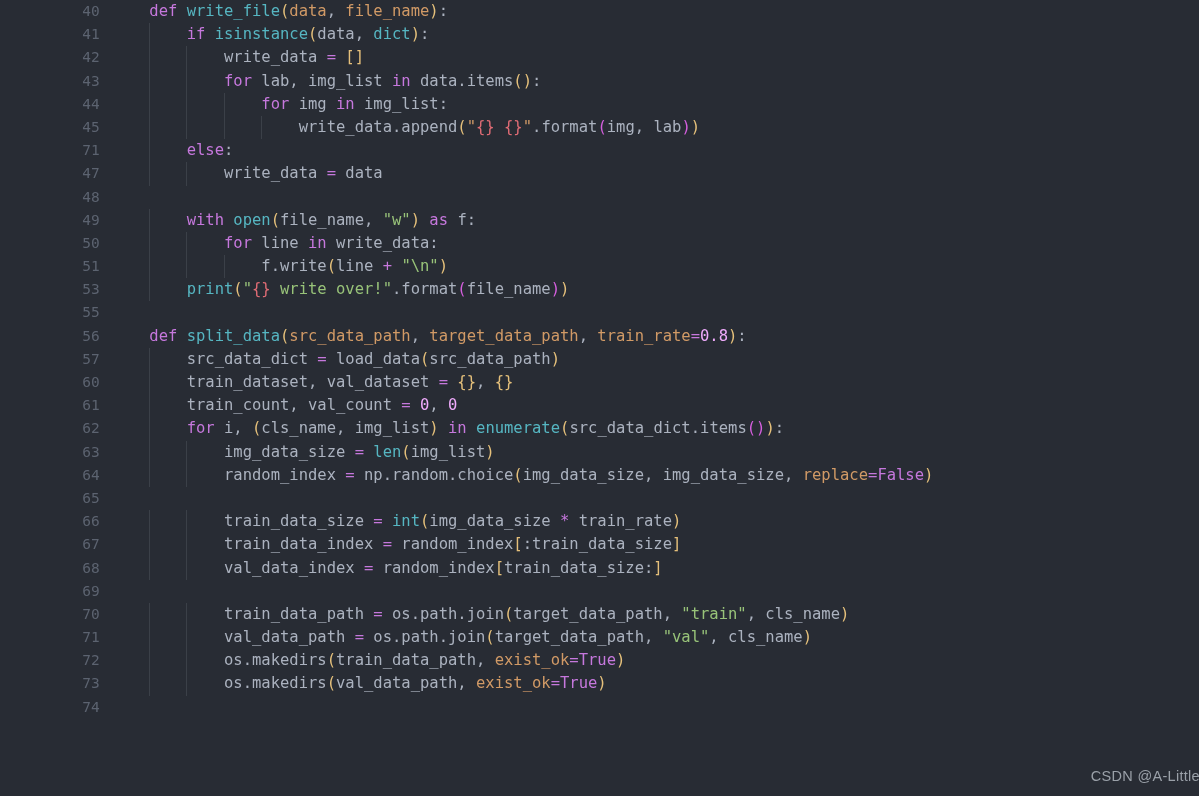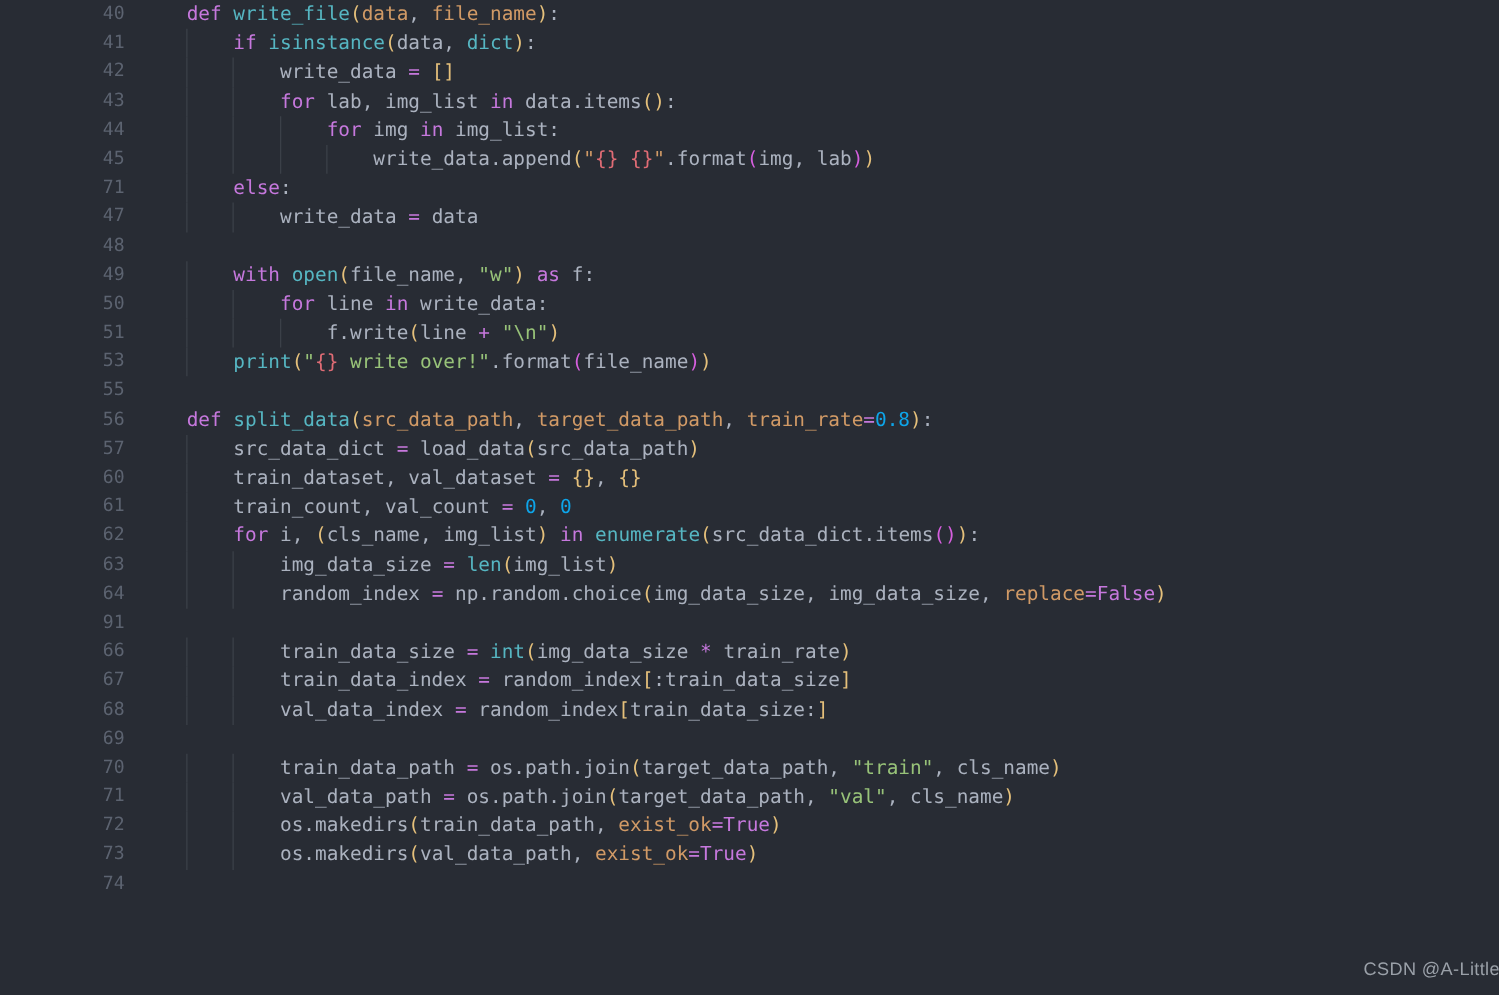--- a/index.html
+++ b/index.html
@@ -71,21 +71,21 @@
     width: 1px;
     background: #3b4048;
   }
 
   
   .kw   { color: #c678dd; }            
   .fn   { color: #56b6c2; }            
   .id   { color: #abb2bf; }            
   .str  { color: #98c379; }            
   .stro { color: #d19a66; }            
-  .num  { color: #0ea5e9; }            
+  .num  { color: #f0abfc; }            
   .par  { color: #d19a66; }            
   .op   { color: #c678dd; }            
   .punc { color: #abb2bf; }            
   .cnst { color: #c678dd; }            
   .b1   { color: #e5c07b; }            
   .b2   { color: #d55fde; }            
   .b3   { color: #e06c75; }            
 
   .watermark {
     position: absolute;
@@ -117,21 +117,21 @@
       <div class="line"><div class="gutter">51</div><div class="content"><div class="guides"><div class="guide" style="left: 37.2px;"></div><div class="guide" style="left: 74.4px;"></div><div class="guide" style="left: 111.6px;"></div></div><span class="id">                </span><span class="id">f</span><span class="punc">.</span><span class="id">write</span><span class="b1">(</span><span class="id">line</span><span class="id"> </span><span class="op">+</span><span class="id"> </span><span class="str">"\n"</span><span class="b1">)</span></div></div>
       <div class="line"><div class="gutter">53</div><div class="content"><div class="guides"><div class="guide" style="left: 37.2px;"></div></div><span class="id">        </span><span class="fn">print</span><span class="b1">(</span><span class="str">"</span><span class="b3">{}</span><span class="str"> write over!"</span><span class="punc">.</span><span class="id">format</span><span class="b2">(</span><span class="id">file_name</span><span class="b2">)</span><span class="b1">)</span></div></div>
       <div class="line"><div class="gutter">55</div><div class="content"><div class="guides"></div></div></div>
       <div class="line"><div class="gutter">56</div><div class="content"><div class="guides"></div><span class="id">    </span><span class="kw">def</span><span class="id"> </span><span class="fn">split_data</span><span class="b1">(</span><span class="par">src_data_path</span><span class="punc">, </span><span class="par">target_data_path</span><span class="punc">, </span><span class="par">train_rate</span><span class="op">=</span><span class="num">0.8</span><span class="b1">)</span><span class="punc">:</span></div></div>
       <div class="line"><div class="gutter">57</div><div class="content"><div class="guides"><div class="guide" style="left: 37.2px;"></div></div><span class="id">        </span><span class="id">src_data_dict</span><span class="id"> </span><span class="op">=</span><span class="id"> </span><span class="id">load_data</span><span class="b1">(</span><span class="id">src_data_path</span><span class="b1">)</span></div></div>
       <div class="line"><div class="gutter">60</div><div class="content"><div class="guides"><div class="guide" style="left: 37.2px;"></div></div><span class="id">        </span><span class="id">train_dataset</span><span class="punc">, </span><span class="id">val_dataset</span><span class="id"> </span><span class="op">=</span><span class="id"> </span><span class="b1">{}</span><span class="punc">, </span><span class="b1">{}</span></div></div>
       <div class="line"><div class="gutter">61</div><div class="content"><div class="guides"><div class="guide" style="left: 37.2px;"></div></div><span class="id">        </span><span class="id">train_count</span><span class="punc">, </span><span class="id">val_count</span><span class="id"> </span><span class="op">=</span><span class="id"> </span><span class="num">0</span><span class="punc">, </span><span class="num">0</span></div></div>
       <div class="line"><div class="gutter">62</div><div class="content"><div class="guides"><div class="guide" style="left: 37.2px;"></div></div><span class="id">        </span><span class="kw">for</span><span class="id"> </span><span class="id">i</span><span class="punc">, </span><span class="b1">(</span><span class="id">cls_name</span><span class="punc">, </span><span class="id">img_list</span><span class="b1">)</span><span class="id"> </span><span class="kw">in</span><span class="id"> </span><span class="fn">enumerate</span><span class="b1">(</span><span class="id">src_data_dict</span><span class="punc">.</span><span class="id">items</span><span class="b2">()</span><span class="b1">)</span><span class="punc">:</span></div></div>
       <div class="line"><div class="gutter">63</div><div class="content"><div class="guides"><div class="guide" style="left: 37.2px;"></div><div class="guide" style="left: 74.4px;"></div></div><span class="id">            </span><span class="id">img_data_size</span><span class="id"> </span><span class="op">=</span><span class="id"> </span><span class="fn">len</span><span class="b1">(</span><span class="id">img_list</span><span class="b1">)</span></div></div>
       <div class="line"><div class="gutter">64</div><div class="content"><div class="guides"><div class="guide" style="left: 37.2px;"></div><div class="guide" style="left: 74.4px;"></div></div><span class="id">            </span><span class="id">random_index</span><span class="id"> </span><span class="op">=</span><span class="id"> </span><span class="id">np</span><span class="punc">.</span><span class="id">random</span><span class="punc">.</span><span class="id">choice</span><span class="b1">(</span><span class="id">img_data_size</span><span class="punc">, </span><span class="id">img_data_size</span><span class="punc">, </span><span class="par">replace</span><span class="op">=</span><span class="cnst">False</span><span class="b1">)</span></div></div>
-      <div class="line"><div class="gutter">91</div><div class="content"><div class="guides"><div class="guide" style="left: 37.2px;"></div><div class="guide" style="left: 74.4px;"></div></div></div></div>
+      <div class="line"><div class="gutter">65</div><div class="content"><div class="guides"><div class="guide" style="left: 37.2px;"></div><div class="guide" style="left: 74.4px;"></div></div></div></div>
       <div class="line"><div class="gutter">66</div><div class="content"><div class="guides"><div class="guide" style="left: 37.2px;"></div><div class="guide" style="left: 74.4px;"></div></div><span class="id">            </span><span class="id">train_data_size</span><span class="id"> </span><span class="op">=</span><span class="id"> </span><span class="fn">int</span><span class="b1">(</span><span class="id">img_data_size</span><span class="id"> </span><span class="op">*</span><span class="id"> </span><span class="id">train_rate</span><span class="b1">)</span></div></div>
       <div class="line"><div class="gutter">67</div><div class="content"><div class="guides"><div class="guide" style="left: 37.2px;"></div><div class="guide" style="left: 74.4px;"></div></div><span class="id">            </span><span class="id">train_data_index</span><span class="id"> </span><span class="op">=</span><span class="id"> </span><span class="id">random_index</span><span class="b1">[</span><span class="punc">:</span><span class="id">train_data_size</span><span class="b1">]</span></div></div>
       <div class="line"><div class="gutter">68</div><div class="content"><div class="guides"><div class="guide" style="left: 37.2px;"></div><div class="guide" style="left: 74.4px;"></div></div><span class="id">            </span><span class="id">val_data_index</span><span class="id"> </span><span class="op">=</span><span class="id"> </span><span class="id">random_index</span><span class="b1">[</span><span class="id">train_data_size</span><span class="punc">:</span><span class="b1">]</span></div></div>
       <div class="line"><div class="gutter">69</div><div class="content"><div class="guides"><div class="guide" style="left: 37.2px;"></div><div class="guide" style="left: 74.4px;"></div></div></div></div>
       <div class="line"><div class="gutter">70</div><div class="content"><div class="guides"><div class="guide" style="left: 37.2px;"></div><div class="guide" style="left: 74.4px;"></div></div><span class="id">            </span><span class="id">train_data_path</span><span class="id"> </span><span class="op">=</span><span class="id"> </span><span class="id">os</span><span class="punc">.</span><span class="id">path</span><span class="punc">.</span><span class="id">join</span><span class="b1">(</span><span class="id">target_data_path</span><span class="punc">, </span><span class="str">"train"</span><span class="punc">, </span><span class="id">cls_name</span><span class="b1">)</span></div></div>
       <div class="line"><div class="gutter">71</div><div class="content"><div class="guides"><div class="guide" style="left: 37.2px;"></div><div class="guide" style="left: 74.4px;"></div></div><span class="id">            </span><span class="id">val_data_path</span><span class="id"> </span><span class="op">=</span><span class="id"> </span><span class="id">os</span><span class="punc">.</span><span class="id">path</span><span class="punc">.</span><span class="id">join</span><span class="b1">(</span><span class="id">target_data_path</span><span class="punc">, </span><span class="str">"val"</span><span class="punc">, </span><span class="id">cls_name</span><span class="b1">)</span></div></div>
       <div class="line"><div class="gutter">72</div><div class="content"><div class="guides"><div class="guide" style="left: 37.2px;"></div><div class="guide" style="left: 74.4px;"></div></div><span class="id">            </span><span class="id">os</span><span class="punc">.</span><span class="id">makedirs</span><span class="b1">(</span><span class="id">train_data_path</span><span class="punc">, </span><span class="par">exist_ok</span><span class="op">=</span><span class="cnst">True</span><span class="b1">)</span></div></div>
       <div class="line"><div class="gutter">73</div><div class="content"><div class="guides"><div class="guide" style="left: 37.2px;"></div><div class="guide" style="left: 74.4px;"></div></div><span class="id">            </span><span class="id">os</span><span class="punc">.</span><span class="id">makedirs</span><span class="b1">(</span><span class="id">val_data_path</span><span class="punc">, </span><span class="par">exist_ok</span><span class="op">=</span><span class="cnst">True</span><span class="b1">)</span></div></div>
       <div class="line"><div class="gutter">74</div><div class="content"><div class="guides"><div class="guide" style="left: 37.2px;"></div><div class="guide" style="left: 74.4px;"></div></div></div></div>
     </div>

